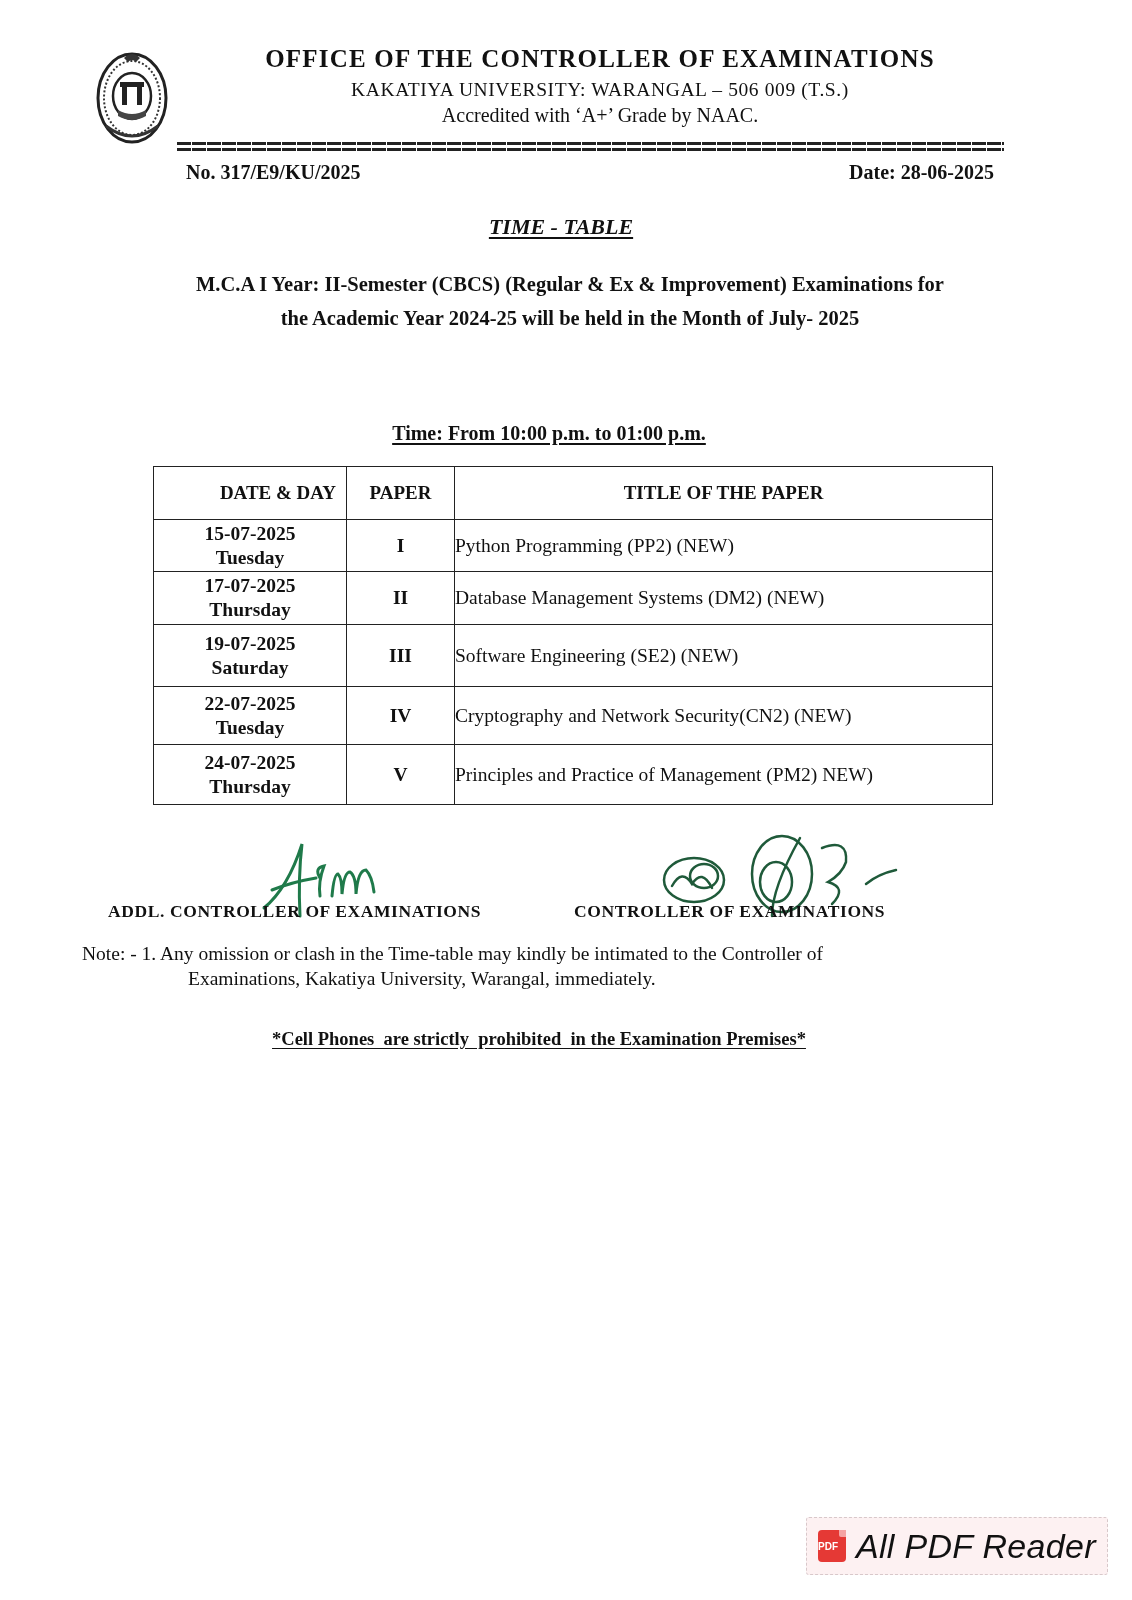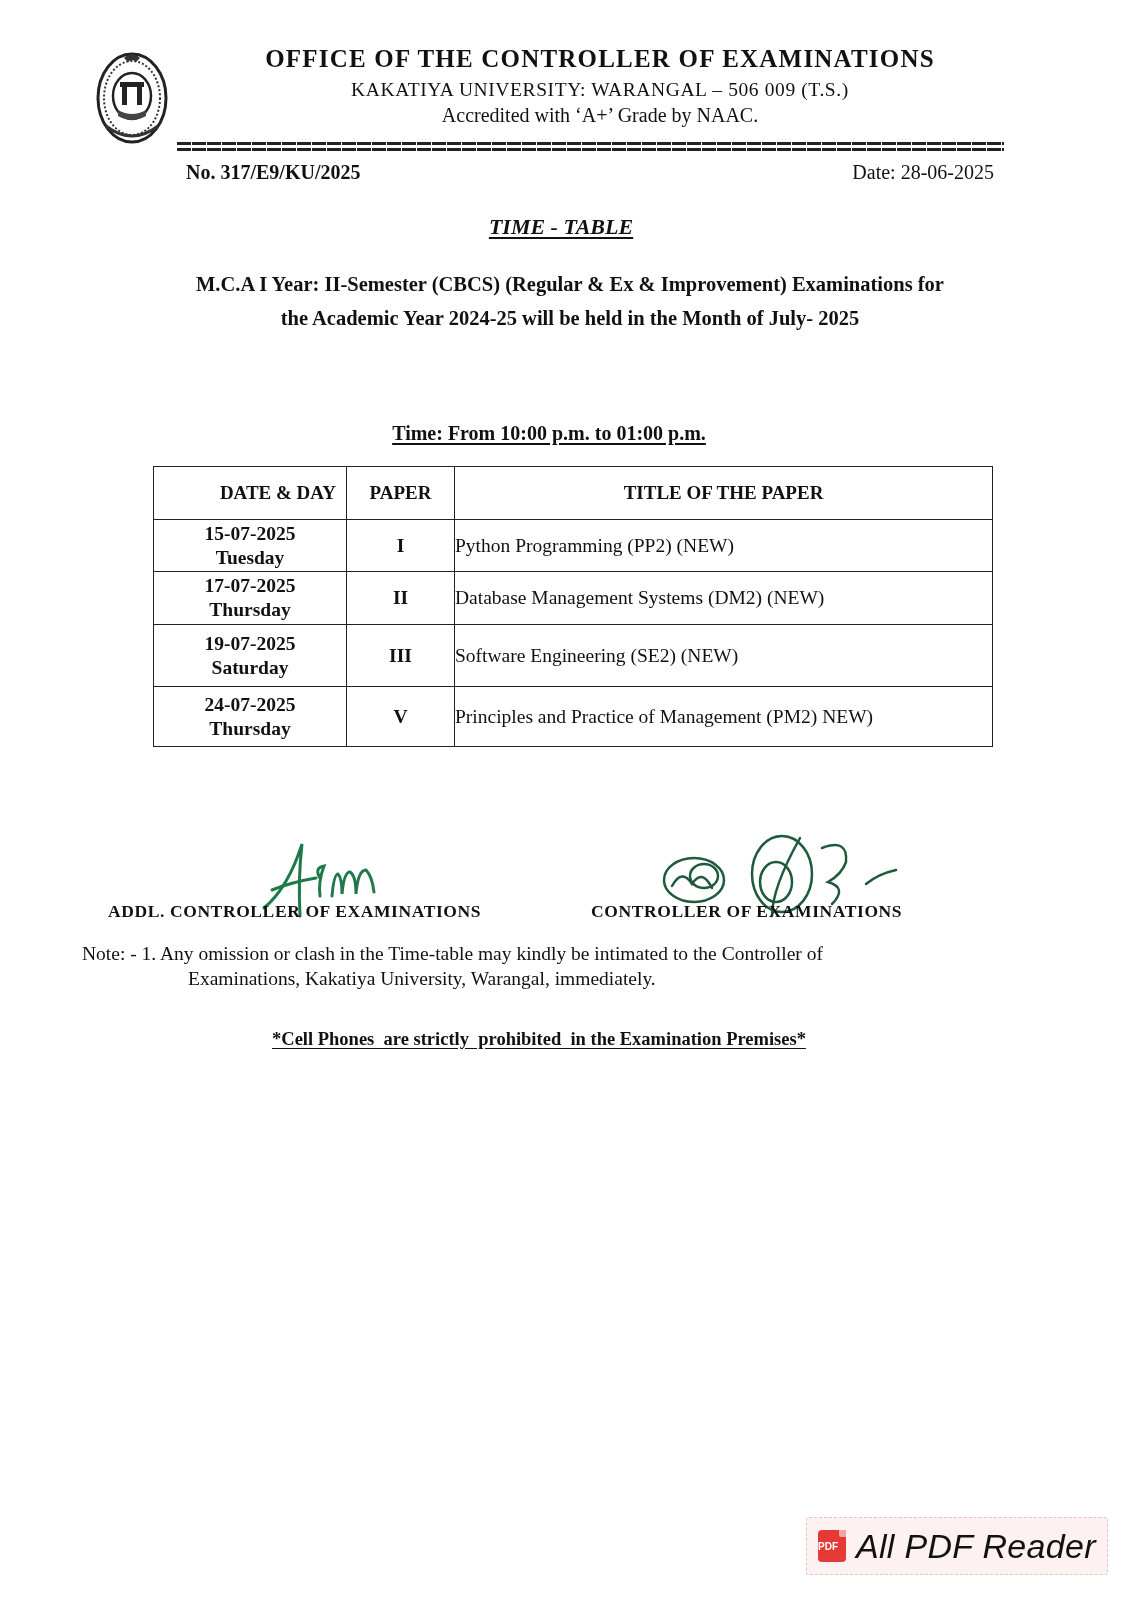--- a/index.html
+++ b/index.html
@@ -14,21 +14,21 @@
   .uni-line { left: 180px; top: 79px; width: 840px; text-align: center;
               font-size: 19.5px; letter-spacing: 0.6px; }
   .accred-line { left: 180px; top: 104px; width: 840px; text-align: center;
                  font-size: 20px; }
   .rule { left: 176px; width: 828px; height: 3px; background: #222; }
   .rule-1 { top: 142px; }
   .rule-2 { top: 148px; }
   .rule-dash { left: 176px; width: 828px; height: 10px; top: 141px;
                background: repeating-linear-gradient(90deg, #fff 0 1px, transparent 1px 15px); }
   .ref-no { left: 186px; top: 161px; font-size: 20px; font-weight: bold; }
-  .date-text { right: 138px; top: 161px; font-size: 20px; font-weight: normal; text-align: center; }
+  .date-text { right: 138px; top: 161px; font-size: 20px; font-weight: bold; text-align: center; }
 
   .tt-title { left: 0; top: 214px; width: 1122px; text-align: center;
               font-size: 22px; font-weight: bold; font-style: italic; }
   .tt-title span { text-decoration: underline; text-underline-offset: 3px; }
   .intro { left: 150px; top: 267px; width: 840px; text-align: center;
            font-size: 20.5px; font-weight: bold; line-height: 34px; }
 
   .time-line { left: 0; top: 422px; width: 1098px; text-align: center;
                font-size: 20px; font-weight: bold; }
   .time-line span { text-decoration: underline; text-underline-offset: 3px; }
@@ -42,21 +42,21 @@
   table.tt th.c2 { width: 107px; text-align: center; }
   table.tt th.c3 { text-align: center; }
   td.date-cell { text-align: center; font-weight: bold; line-height: 24px; }
   td.paper-cell { text-align: center; font-weight: bold; }
   td.title-cell { text-align: left; padding-left: 11px; }
 
   
   .sig-left { left: 258px; top: 838px; width: 130px; height: 80px; }
   .sig-right { left: 652px; top: 828px; width: 250px; height: 95px; }
   .sig-label-left { left: 108px; top: 901px; font-size: 17.5px; font-weight: bold; letter-spacing: 0.6px; }
-  .sig-label-right { left: 591px; top: 901px; font-size: 17.5px; font-weight: bold; letter-spacing: 0.6px; }
+  .sig-label-right { left: 574px; top: 901px; font-size: 17.5px; font-weight: bold; letter-spacing: 0.6px; }
 
   .note1 { left: 82px; top: 943px; font-size: 19.5px; }
   .note2 { left: 188px; top: 968px; font-size: 19.5px; }
   .cell-warning { left: 0; top: 1029px; width: 1078px; text-align: center;
                   font-size: 18.5px; font-weight: bold; }
   .cell-warning span { text-decoration: underline; text-underline-offset: 3px; }
 
   
   .watermark { left: 806px; top: 1517px; width: 302px; height: 58px;
                background: #fdf1f2; border: 1px dashed #d8c8ca; border-radius: 3px;
@@ -128,20 +128,28 @@
       <td class="title-cell">Database Management Systems (DM2) (NEW)</td>
     </tr>
     <tr style="height:62px">
       <td class="date-cell">
           <div>19-07-2025</div>
           <div>Saturday</div>
         </td>
       <td class="paper-cell">III</td>
       <td class="title-cell">Software Engineering (SE2) (NEW)</td>
     </tr>
+    <tr style="height:58px">
+      <td class="date-cell">
+          <div>22-07-2025</div>
+          <div>Tuesday</div>
+        </td>
+      <td class="paper-cell">IV</td>
+      <td class="title-cell">Cryptography and Network Security(CN2) (NEW)</td>
+    </tr>
     <tr style="height:60px">
       <td class="date-cell">
           <div>24-07-2025</div>
           <div>Thursday</div>
         </td>
       <td class="paper-cell">V</td>
       <td class="title-cell">Principles and Practice of Management (PM2) NEW)</td>
     </tr>
   </tbody>
 </table>

